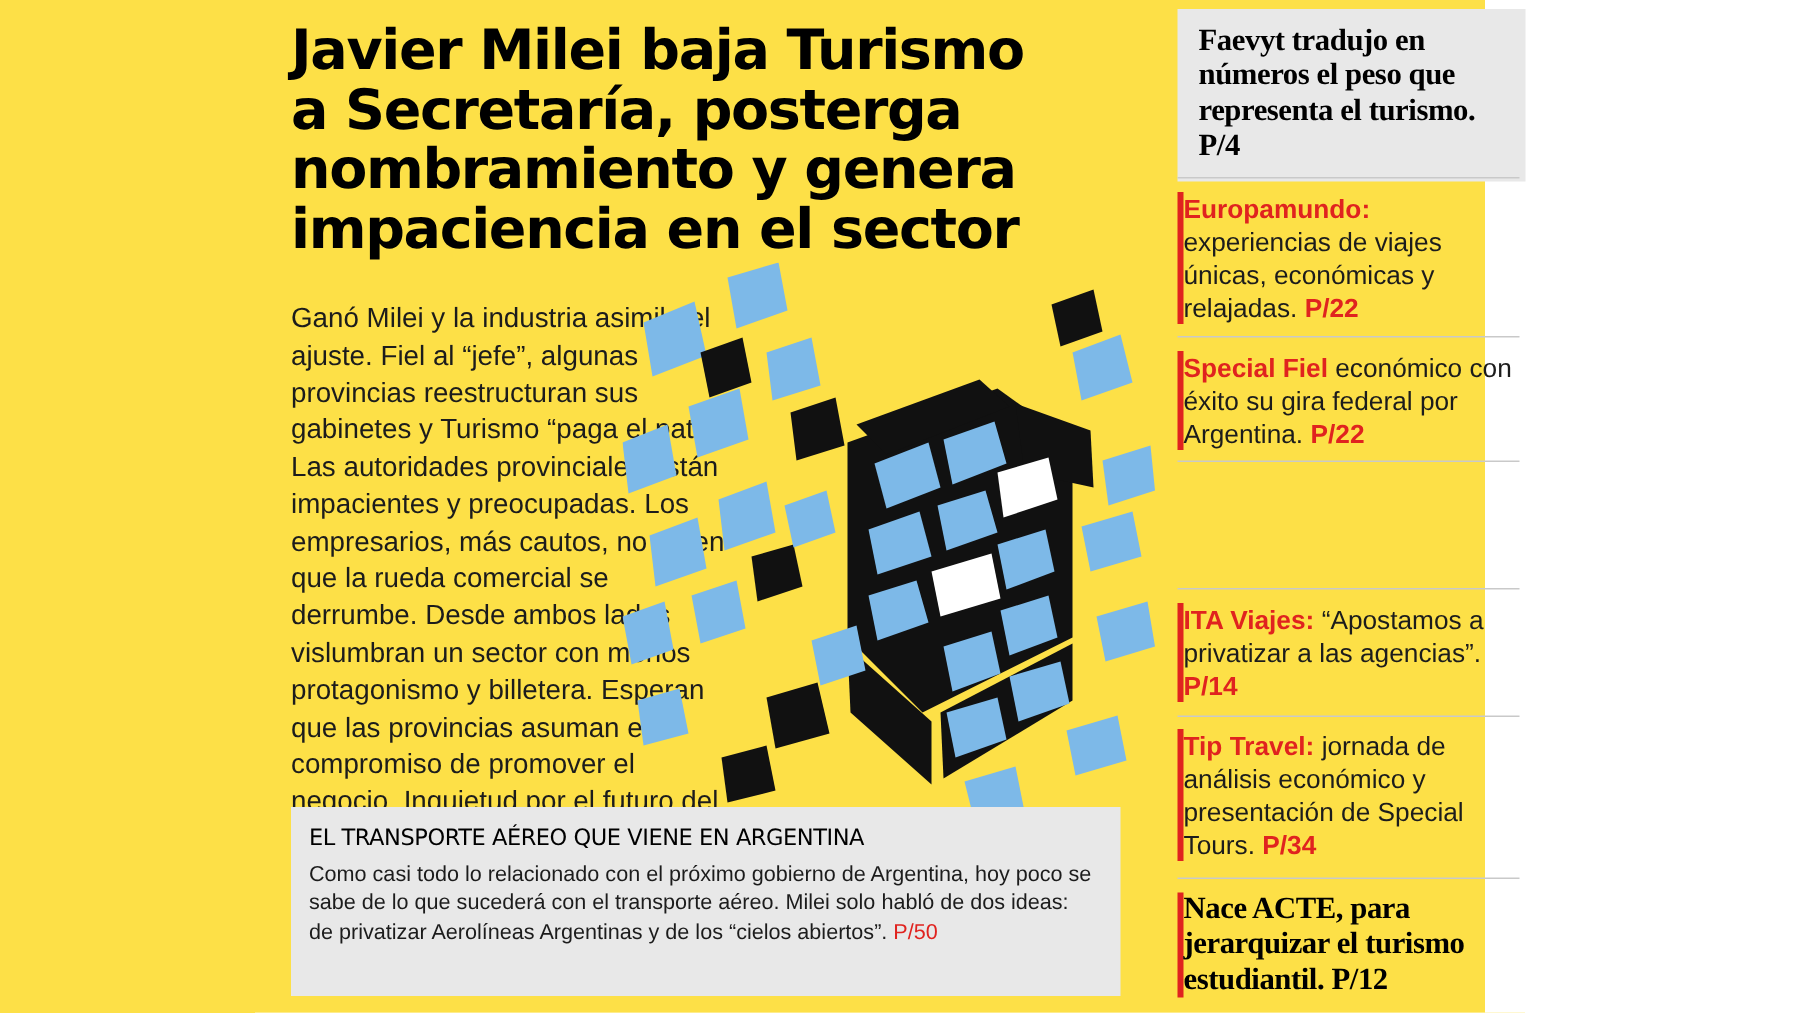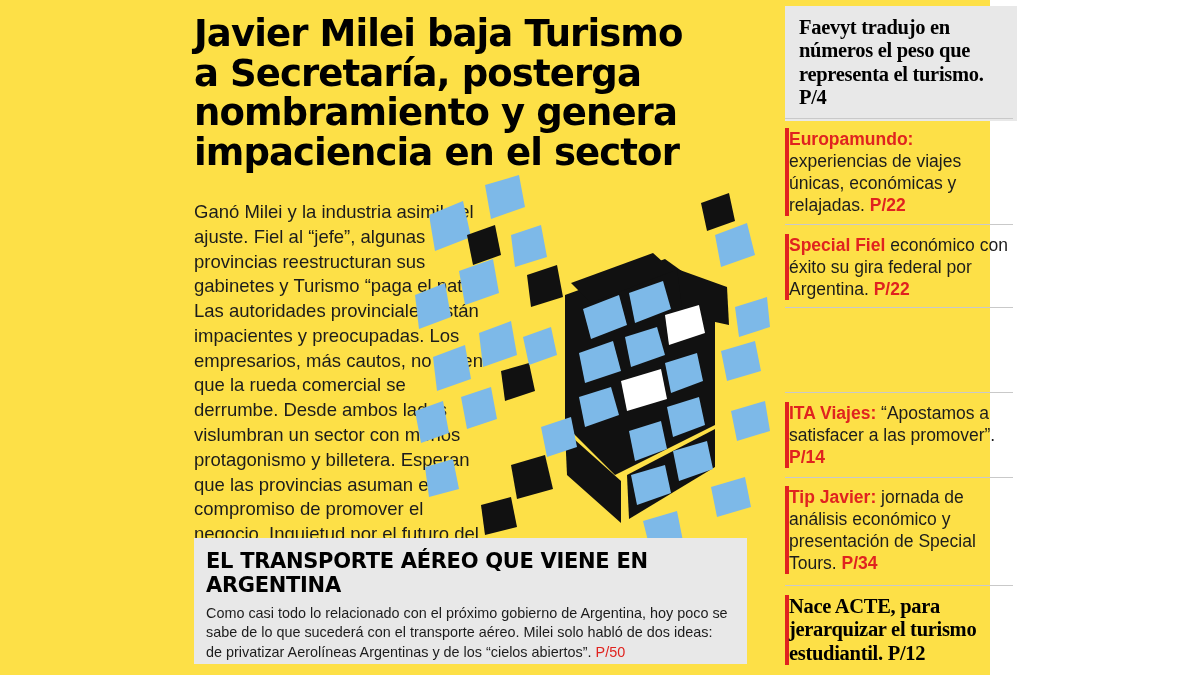--- a/index.html
+++ b/index.html
@@ -68,22 +68,22 @@
     left: 194px;
     top: 538px;
     width: 553px;
     height: 126px;
     background: #e8e8e8;
     box-sizing: border-box;
     padding: 12px 18px 10px 12px;
   }
   .transport-title {
     font-family: "DejaVu Sans", sans-serif;
-    font-weight: bold;
-    font-size: 21px;
+    font-weight: normal;
+    font-size: 15px;
     line-height: 1.12;
     letter-spacing: -0.3px;
     color: #000;
     margin: 0 0 7px 0;
   }
   .transport-body {
     font-family: "Liberation Sans", sans-serif;
     font-size: 14.4px;
     line-height: 1.35;
     color: #1c1c1c;
@@ -256,28 +256,28 @@
       <span class="page-ref">P/22</span>
     </div>
 
     <div class="rail-sep" style="top:307px;"></div>
 
 
     <div class="rail-sep" style="top:392px;"></div>
 
     <div class="rail-item" style="top:402px;">
       <b>ITA Viajes:</b>
-      <span>“Apostamos a satisfacer a las promover”.</span>
+      <span>“Apostamos a privatizar a las agencias”.</span>
       <span class="page-ref">P/14</span>
     </div>
 
     <div class="rail-sep" style="top:477px;"></div>
 
     <div class="rail-item" style="top:486px;">
-      <b>Tip Javier:</b>
+      <b>Tip Travel:</b>
       <span>jornada de análisis económico y presentación de Special Tours.</span>
       <span class="page-ref">P/34</span>
     </div>
 
     <div class="rail-sep" style="top:585px;"></div>
 
     <div class="rail-item" style="top:595px;">
       <span class="hd">Nace ACTE, para jerarquizar el turismo estudiantil.</span>
       <span class="hd page-ref">P/12</span>
     </div>

